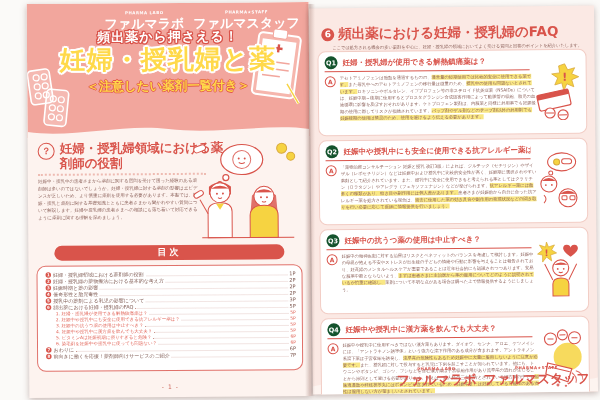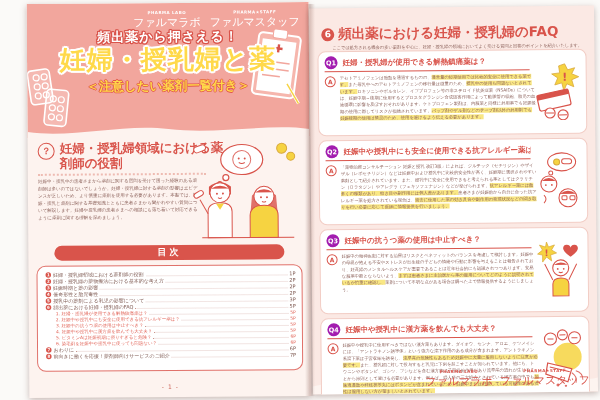--- a/index.html
+++ b/index.html
@@ -10,21 +10,21 @@
   .left-page{left:28px;top:3px;width:282px;height:394px;background:#fdf3ef;transform:rotate(-.4deg);overflow:hidden;}
   .right-page{left:311px;top:7px;width:285px;height:386px;background:#fbe9e4;transform:rotate(-.6deg);overflow:hidden;}
   .spine{position:absolute;left:305px;top:4px;width:10px;height:392px;
          background:linear-gradient(90deg,rgba(120,70,60,0) 0%,rgba(120,70,60,.25) 50%,rgba(120,70,60,0) 100%);z-index:5;}
 
   
   .pink-header{position:absolute;top:0;left:0;right:0;height:134px;background:#f2a69d;}
   .wave-svg{position:absolute;bottom:-1px;left:0;width:100%;height:16px;display:block;}
   .brand-top{position:absolute;top:7px;right:9px;display:flex;gap:9px;color:#fff;text-align:center;z-index:3;}
   .brand-en{font-size:4px;font-weight:bold;letter-spacing:.5px;display:block;}
-  .brand-jp{font-size:11px;font-weight:normal;display:block;}
+  .brand-jp{font-size:13px;font-weight:bold;display:block;}
   .title-tag{position:absolute;top:25px;width:100%;text-align:center;font-size:13px;font-weight:bold;color:#fff;letter-spacing:1px;
     text-shadow:-1.2px 0 #d9544b,1.2px 0 #d9544b,0 -1.2px #d9544b,0 1.2px #d9544b,-1px -1px #d9544b,1px 1px #d9544b,-1px 1px #d9544b,1px -1px #d9544b;z-index:2;}
   .title-main{position:absolute;top:39px;width:100%;text-align:center;font-size:26px;font-weight:bold;color:#ffd94a;letter-spacing:1px;
     text-shadow:-2px 0 #fff,2px 0 #fff,0 -2px #fff,0 2px #fff,-1.5px -1.5px #fff,1.5px 1.5px #fff,-1.5px 1.5px #fff,1.5px -1.5px #fff;z-index:2;}
   .title-sub{position:absolute;top:75px;width:100%;text-align:center;font-size:12.5px;font-weight:bold;color:#ffd94a;
     text-shadow:-.8px 0 #e2554a,.8px 0 #e2554a,0 -.8px #e2554a,0 .8px #e2554a;z-index:2;}
   .pills-illus{position:absolute;left:0;top:60px;width:58px;height:68px;z-index:1;}
   .clipboard-illus{position:absolute;right:2px;top:22px;width:62px;height:86px;z-index:1;}
 
   .role-section{position:absolute;top:137px;left:10px;width:262px;height:102px;}
@@ -59,21 +59,21 @@
   .faq-header{position:absolute;top:17px;left:12px;right:10px;z-index:2;}
   .faq-title-row{display:flex;align-items:center;gap:4px;}
   .num-circle{flex:none;width:13px;height:13px;background:#d9544b;color:#fff;border-radius:50%;font-size:9px;font-weight:bold;
     display:flex;align-items:center;justify-content:center;}
   .faq-heading{font-size:13.5px;font-weight:bold;color:#d9544b;}
   .faq-sub-outer{margin:2px 0 0 11px;width:260px;height:8px;}
   .faq-sub-outer .tiny{font-size:8.5px;line-height:1.2;}
   #faq-list{position:absolute;top:43px;left:8px;width:269px;display:flex;flex-direction:column;gap:4px;z-index:2;}
   .faq-card{background:#fff;border:1px solid #f2cdc5;border-radius:8px;position:relative;padding:4px 6px;box-sizing:border-box;}
   .q-row{display:flex;align-items:center;gap:5px;border-bottom:1.2px solid #d9544b;padding-bottom:2px;margin-right:50px;}
-  .q-badge{flex:none;width:13px;height:13px;background:#a21caf;color:#fff;border-radius:50%;font-size:6.5px;font-weight:bold;
+  .q-badge{flex:none;width:13px;height:13px;background:#14532d;color:#fff;border-radius:50%;font-size:6.5px;font-weight:bold;
     display:flex;align-items:center;justify-content:center;}
   .q-text{font-size:7.5px;font-weight:bold;color:#d9544b;white-space:nowrap;overflow:hidden;}
   .a-row{display:flex;gap:4px;margin-top:3px;}
   .a-badge{flex:none;width:9px;height:9px;border:1.1px solid #d9544b;border-radius:50%;color:#d9544b;font-size:6px;font-weight:bold;
     display:flex;align-items:center;justify-content:center;margin-top:1px;}
   .answer-outer{width:196px;height:56px;overflow:hidden;}
   .answer-outer .tiny{width:392px;font-size:8.6px;line-height:1.55;}
   .hl{background:#f9e784;}
   .faq-illus{position:absolute;right:3px;top:12px;width:48px;height:58px;}
   .brand-bottom{position:absolute;right:8px;bottom:4px;display:flex;gap:7px;color:#d9544b;text-align:center;z-index:3;}

